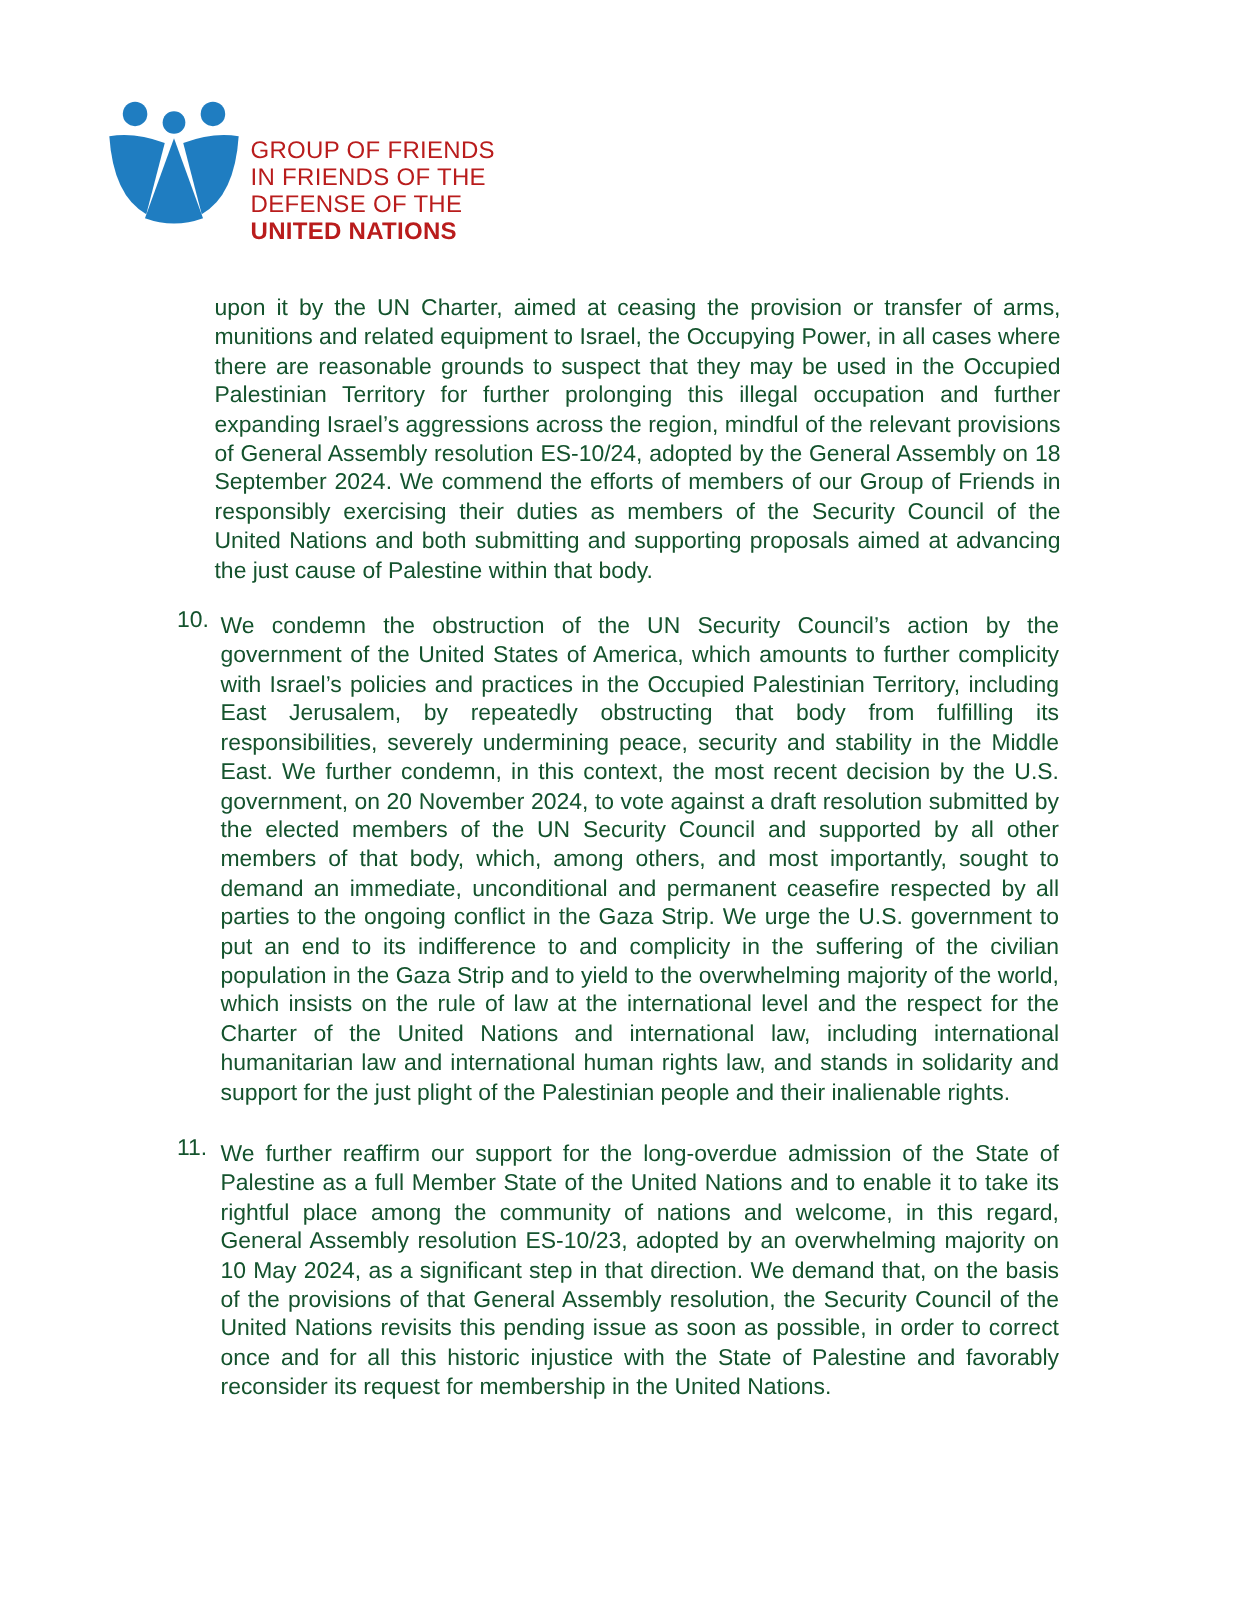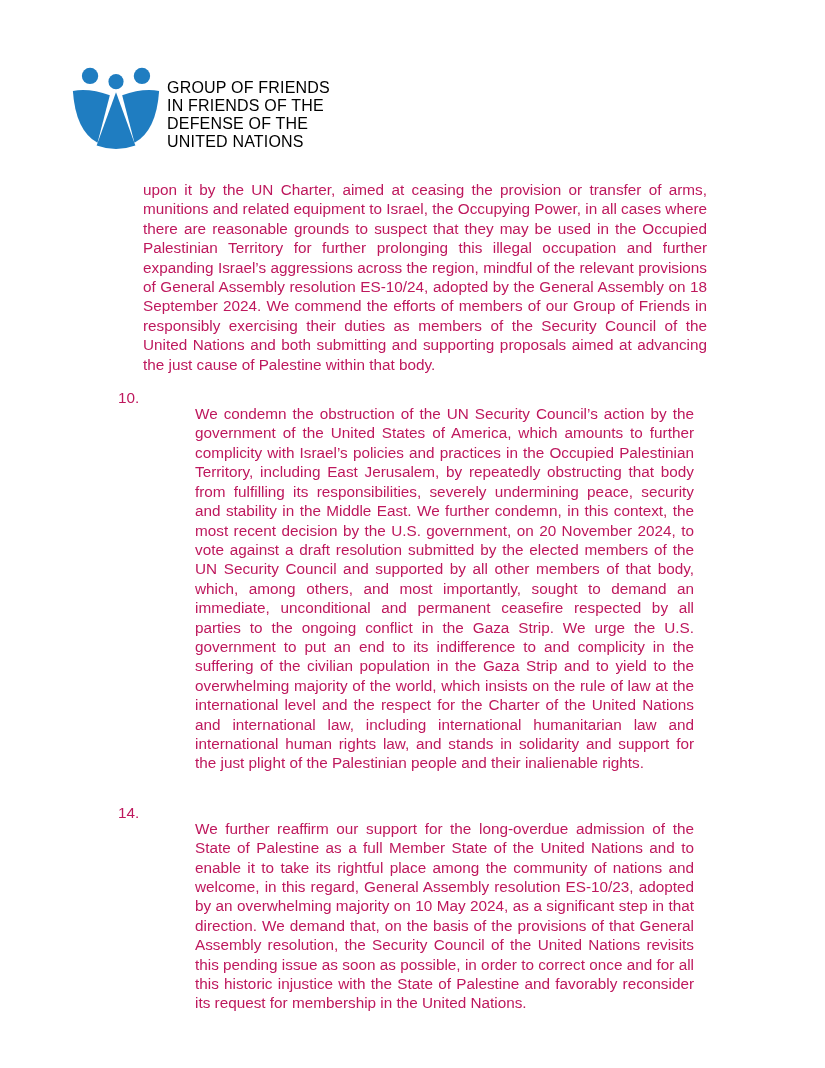--- a/index.html
+++ b/index.html
@@ -14,52 +14,51 @@
   .logo-row {
     position:absolute;
     left:72px;
     top:66px;
     display:flex;
     align-items:flex-start;
   }
   .logo-icon { width:88px; height:85px; flex:none; display:block; }
   .logo-text {
     margin-left:7px;
-    margin-top:13px;
-    color:#000000;
+    margin-top:26px;
+    color:#b91c1c;
     font-size:16px;
     line-height:18px;
     letter-spacing:0.2px;
     font-weight:400;
     white-space:nowrap;
   }
-  .logo-text .l4 { font-weight:400; }
+  .logo-text .l4 { font-weight:700; }
   .doc-body {
     position:absolute;
     left:118px;
-    top:180px;
+    top:196px;
     width:592px;
-    color:#be185d;
+    color:#14532d;
     font-size:15.3px;
     line-height:19.4px;
   }
   .para-cont {
     margin:0 0 14px 25px;
     width:564px;
     text-align:justify;
   }
   .list-item {
     display:flex;
     align-items:flex-start;
     margin:0 0 14px 0;
-    gap:36px;
   }
   .list-num { width:25px; flex:none; }
   .list-text {
-    margin:16px;
+    margin:4px;
     width:564px;
     text-align:justify;
   }
 </style>
 </head>
 <body>
 
 <div class="page">
 
   <div class="logo-row">
@@ -84,19 +83,19 @@
   <div class="doc-body">
 
     <p class="para-cont">upon it by the UN Charter, aimed at ceasing the provision or transfer of arms, munitions and related equipment to Israel, the Occupying Power, in all cases where there are reasonable grounds to suspect that they may be used in the Occupied Palestinian Territory for further prolonging this illegal occupation and further expanding Israel’s aggressions across the region, mindful of the relevant provisions of General Assembly resolution ES-10/24, adopted by the General Assembly on 18 September 2024. We commend the efforts of members of our Group of Friends in responsibly exercising their duties as members of the Security Council of the United Nations and both submitting and supporting proposals aimed at advancing the just cause of Palestine within that body.</p>
 
     <div class="list-item">
       <span class="list-num">10.</span>
       <p class="list-text">We condemn the obstruction of the UN Security Council’s action by the government of the United States of America, which amounts to further complicity with Israel’s policies and practices in the Occupied Palestinian Territory, including East Jerusalem, by repeatedly obstructing that body from fulfilling its responsibilities, severely undermining peace, security and stability in the Middle East. We further condemn, in this context, the most recent decision by the U.S. government, on 20 November 2024, to vote against a draft resolution submitted by the elected members of the UN Security Council and supported by all other members of that body, which, among others, and most importantly, sought to demand an immediate, unconditional and permanent ceasefire respected by all parties to the ongoing conflict in the Gaza Strip. We urge the U.S. government to put an end to its indifference to and complicity in the suffering of the civilian population in the Gaza Strip and to yield to the overwhelming majority of the world, which insists on the rule of law at the international level and the respect for the Charter of the United Nations and international law, including international humanitarian law and international human rights law, and stands in solidarity and support for the just plight of the Palestinian people and their inalienable rights.</p>
     </div>
 
     <div class="list-item">
-      <span class="list-num">14.</span>
+      <span class="list-num">11.</span>
       <p class="list-text">We further reaffirm our support for the long-overdue admission of the State of Palestine as a full Member State of the United Nations and to enable it to take its rightful place among the community of nations and welcome, in this regard, General Assembly resolution ES-10/23, adopted by an overwhelming majority on 10 May 2024, as a significant step in that direction. We demand that, on the basis of the provisions of that General Assembly resolution, the Security Council of the United Nations revisits this pending issue as soon as possible, in order to correct once and for all this historic injustice with the State of Palestine and favorably reconsider its request for membership in the United Nations.</p>
     </div>
 
   </div>
 
 </div>
 
 </body></html>

